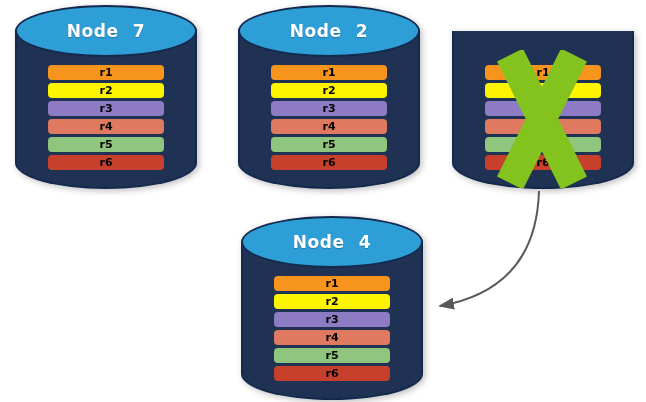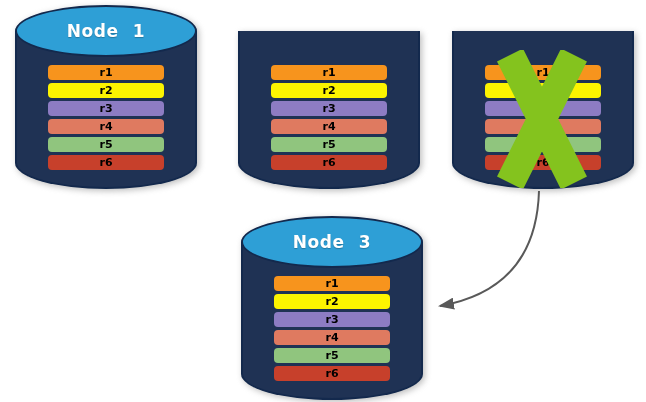--- a/index.html
+++ b/index.html
@@ -76,35 +76,38 @@
   }
 </style>
 </head>
 <body>
 
 <div class="stage">
 
   <div class="node node-1">
     <div class="cyl-body"></div>
     <div class="cyl-top">
-      <span class="node-title">Node 1</span>
+      <span class="node-title">Node 7</span>
     </div>
     <div class="bars">
         <div class="bar" style="background: rgb(247, 148, 29);">r1</div>
         <div class="bar" style="background: rgb(252, 244, 0);">r2</div>
         <div class="bar" style="background: rgb(141, 124, 195);">r3</div>
         <div class="bar" style="background: rgb(223, 122, 96);">r4</div>
         <div class="bar" style="background: rgb(144, 197, 126);">r5</div>
         <div class="bar" style="background: rgb(199, 64, 43);">r6</div>
       </div>
 
   </div>
 
   <div class="node node-2">
     <div class="cyl-body"></div>
+    <div class="cyl-top">
+      <span class="node-title">Node 2</span>
+    </div>
     <div class="bars">
         <div class="bar" style="background: rgb(247, 148, 29);">r1</div>
         <div class="bar" style="background: rgb(252, 244, 0);">r2</div>
         <div class="bar" style="background: rgb(141, 124, 195);">r3</div>
         <div class="bar" style="background: rgb(223, 122, 96);">r4</div>
         <div class="bar" style="background: rgb(144, 197, 126);">r5</div>
         <div class="bar" style="background: rgb(199, 64, 43);">r6</div>
       </div>
 
   </div>
@@ -121,21 +124,21 @@
       </div>
     <svg class="x-overlay" viewBox="0 0 92 138" preserveAspectRatio="none">
       <line x1="14" y1="5" x2="78" y2="133"></line>
       <line x1="78" y1="5" x2="14" y2="133"></line>
     </svg>
   </div>
 
   <div class="node node-4">
     <div class="cyl-body"></div>
     <div class="cyl-top">
-      <span class="node-title">Node 3</span>
+      <span class="node-title">Node 4</span>
     </div>
     <div class="bars">
         <div class="bar" style="background: rgb(247, 148, 29);">r1</div>
         <div class="bar" style="background: rgb(252, 244, 0);">r2</div>
         <div class="bar" style="background: rgb(141, 124, 195);">r3</div>
         <div class="bar" style="background: rgb(223, 122, 96);">r4</div>
         <div class="bar" style="background: rgb(144, 197, 126);">r5</div>
         <div class="bar" style="background: rgb(199, 64, 43);">r6</div>
       </div>
 

